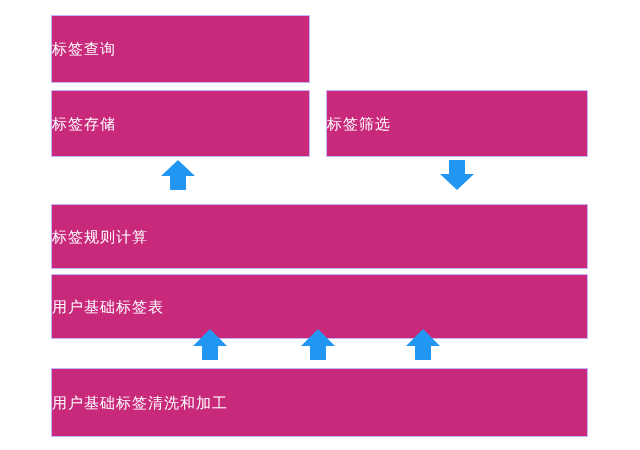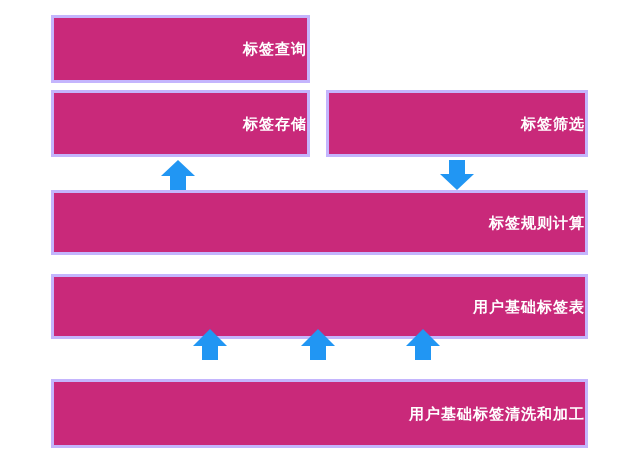--- a/index.html
+++ b/index.html
@@ -17,43 +17,43 @@
   #diagram-canvas {
     position: relative;
     width: 640px;
     height: 450px;
     background: #ffffff;
   }
   .node-box {
     position: absolute;
     box-sizing: border-box;
     background: #c9297a;
-    border: 3px solid #c4b5fd;
+    border: 1px solid #c4b5fd;
     display: flex;
     align-items: center;
-    justify-content: flex-end;
+    justify-content: flex-start;
     color: #ffffff;
-    font-weight: bold;
+    font-weight: normal;
     font-size: 15px;
     letter-spacing: 1px;
     line-height: 1.2;
     text-align: center;
     -webkit-font-smoothing: antialiased;
   }
   .node-label {
     display: block;
     pointer-events: none;
   }
   
   #box-query      { left: 51px;  top: 15px;  width: 259px; height: 68px; }
   #box-storage    { left: 51px;  top: 90px;  width: 259px; height: 67px; }
   #box-filter     { left: 326px; top: 90px;  width: 262px; height: 67px; }
-  #box-rule-calc  { left: 51px;  top: 190px; width: 537px; height: 65px; }
+  #box-rule-calc  { left: 51px;  top: 204px; width: 537px; height: 65px; }
   #box-base-table { left: 51px;  top: 261px; width: 537px; height: 65px; margin-top: 13px; }
-  #box-clean      { left: 51px;  top: 379px; width: 537px; height: 69px; }
+  #box-clean      { left: 51px;  top: 368px; width: 537px; height: 69px; }
 
   .arrow {
     position: absolute;
   }
   .arrow svg {
     display: block;
   }
   
   #arrow-storage-up   { left: 161px; top: 160px; }
   #arrow-filter-down  { left: 440px; top: 160px; }

